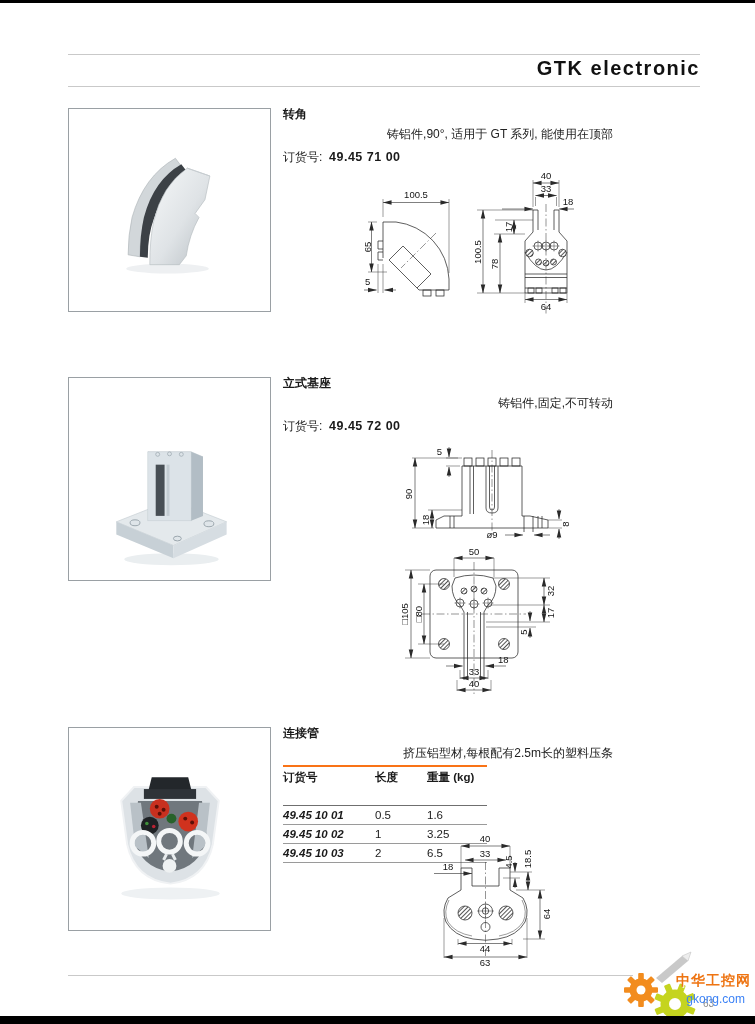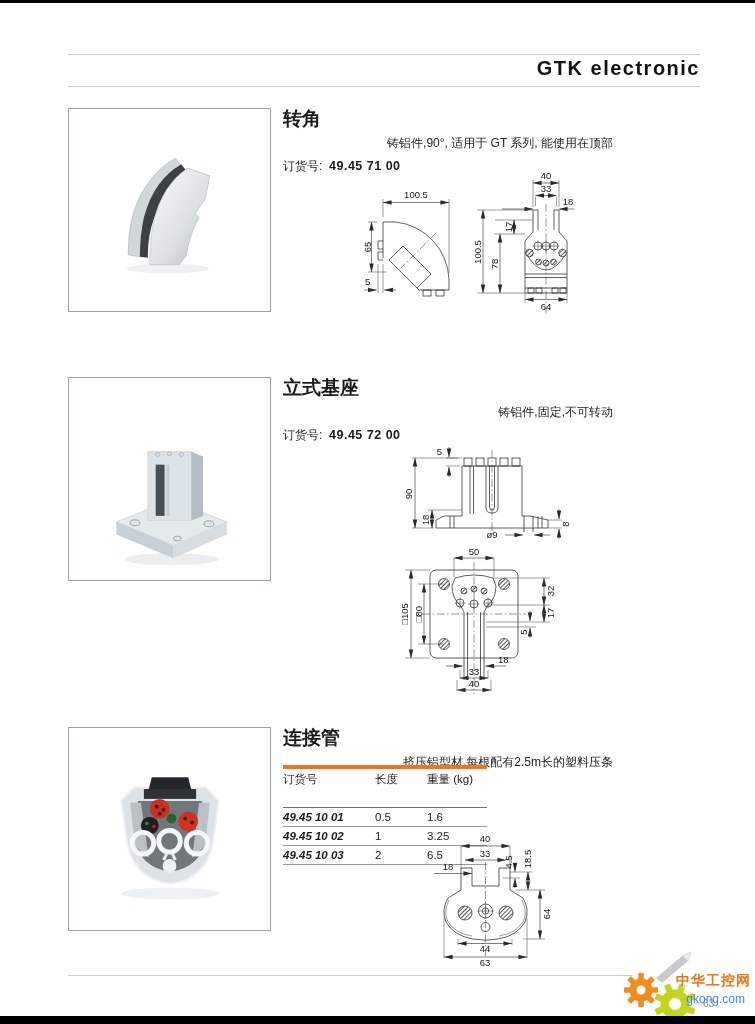--- a/index.html
+++ b/index.html
@@ -3,37 +3,37 @@
 <meta charset="utf-8">
 <style>
   html,body{margin:0;padding:0;background:#555;}
   .page{position:relative;width:755px;height:1024px;background:#fff;overflow:hidden;
         font-family:"Liberation Sans","DejaVu Sans",sans-serif;color:#1a1a1a;margin:0 auto;}
   .bar{position:absolute;left:0;width:755px;background:#000;}
   .rule{position:absolute;height:1px;background:#c9c9c9;}
   .brand{position:absolute;right:55px;top:57px;font-size:20px;font-weight:bold;letter-spacing:1.5px;color:#111;}
   .photo{position:absolute;width:201px;height:202px;border:1px solid #9aa0a4;background:#fff;}
   .sect{position:absolute;left:283px;width:330px;}
-  .sect h3{margin:0 0 3px 0;font-size:19px;font-weight:bold;}
+  .sect h3{margin:0 0 3px 0;font-size:12px;font-weight:bold;}
   .sect .desc{margin:0 0 6px 0;font-size:12px;color:#222;text-align:right;}
   .sect .order{font-size:12px;}
   .sect .order b{font-size:12.5px;letter-spacing:.5px;}
   
   svg.drw{position:absolute;overflow:visible;}
   svg.drw path,svg.drw rect,svg.drw circle,svg.drw line{fill:none;stroke:#2a2a2a;stroke-width:.75;}
   svg.drw .dim{stroke-width:.6;marker-start:url(#arr);marker-end:url(#arr);}
   svg.drw .de{stroke-width:.6;marker-end:url(#arr);}
   svg.drw .ext{stroke-width:.5;stroke:#3a3a3a;}
   svg.drw .cl{stroke-width:.5;stroke-dasharray:8 2.5 1.5 2.5;}
   svg.drw .ha{fill:url(#hatch);}
   svg.drw text{fill:#141414;stroke:none;font:9.5px "Liberation Sans",sans-serif;}
   
   .ptable{position:absolute;left:283px;width:204px;border-collapse:collapse;font-size:11.5px;}
-  .ptable th{font-weight:normal;text-align:left;padding:3px 0 20px 0;
-             border-top:4px solid #f97316;border-bottom:1px solid #6f6f6f;}
+  .ptable th{font-weight:bold;text-align:left;padding:3px 0 20px 0;
+             border-top:2px solid #f97316;border-bottom:1px solid #6f6f6f;}
   .ptable td{padding:3px 0;border-bottom:1px solid #9a9a9a;}
   .ptable td.num{font-weight:bold;font-style:italic;}
   
   .wm-name{position:absolute;right:4px;top:972px;font-size:14px;font-weight:bold;color:#ee7412;
            text-shadow:1px 1px 0 #ffffff;letter-spacing:1px;text-align:right;}
   .wm-url{position:absolute;right:10px;top:992px;font-size:12px;color:#3b82f6;}
   .pagenum{position:absolute;left:703px;top:998px;font-size:10px;color:#8a8a8a;}
 </style>
 </head>
 <body>

